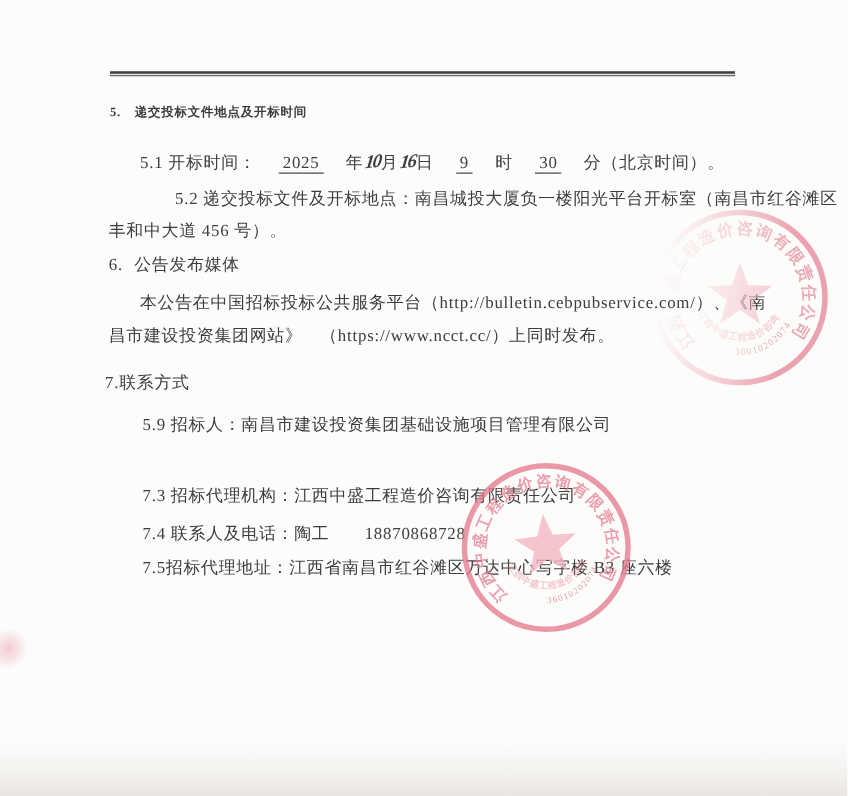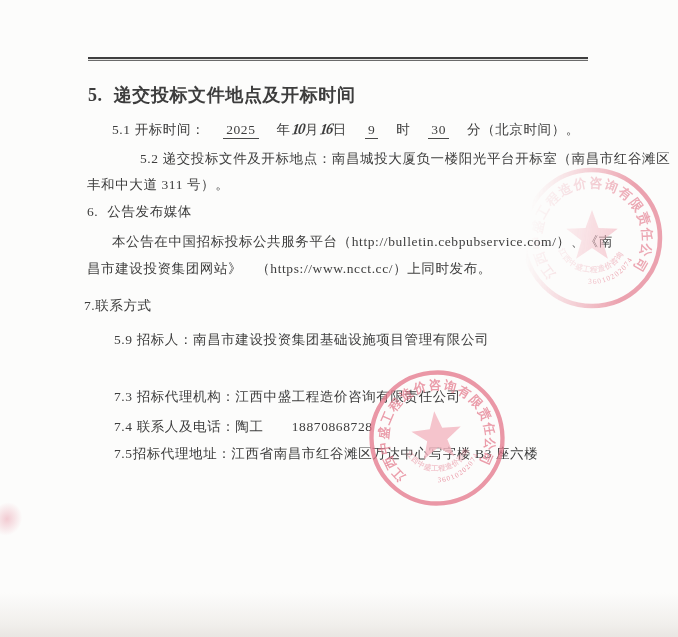--- a/index.html
+++ b/index.html
@@ -8,21 +8,21 @@
   .page {
     position:relative; width:678px; height:637px; overflow:hidden;
     background:linear-gradient(180deg,#fcfcfb 0%,#fcfcfb 93%,#f1efec 98%,#e9e6e2 100%);
     color:var(--ink,#3d3d3d);
   }
   .rule {
     position:absolute; left:88px; top:57px; width:500px; height:4px;
     border-top:2px solid #3f3f3f; border-bottom:1px solid #6b6b6b; background:#e3e3e1;
   }
   .line { position:absolute; font-size:13.5px; letter-spacing:.6px; white-space:nowrap; color:var(--ink,#3d3d3d); }
-  .h5 { font-weight:bold; font-size:18px; }
+  .h5 { font-weight:bold; font-size:10px; }
   .no-gap { margin-right:11px; }
   .no-gap-sm { margin-right:9px; }
   .u { display:inline-block; border-bottom:1px solid #4a4a4a; padding:0 3px; line-height:1.1; margin:0 18px; }
   .hw { display:inline-block; transform:rotate(-5deg) skewX(-12deg); font-style:italic; font-weight:600;
         font-size:15px; letter-spacing:-1.5px; margin:0 1px; }
   .stamp { position:absolute; pointer-events:none; }
   .stamp svg { width:100%; height:100%; display:block; }
   .stamp-mid {
     left:512px; top:158px; width:160px; height:160px; opacity:.8;
     -webkit-mask-image:linear-gradient(97deg,rgba(0,0,0,0) 14%,rgba(0,0,0,.45) 44%,rgba(0,0,0,.95) 70%);
@@ -50,21 +50,21 @@
 
   <div class="line h5" style="left:88px; top:83px;">
     <span class="no-gap">5.</span><span>递交投标文件地点及开标时间</span>
   </div>
 
   <div class="line" style="left:112px; top:121px;">
     <span>5.1 开标时间：</span><span class="u">2025</span><span>年</span><span class="hw">10</span><span>月</span><span class="hw">16</span><span>日</span><span class="u">9</span><span>时</span><span class="u">30</span><span>分（北京时间）。</span>
   </div>
 
   <div class="line" style="left:112px; top:150px;margin-left:28px;">5.2 递交投标文件及开标地点：南昌城投大厦负一楼阳光平台开标室（南昌市红谷滩区</div>
-  <div class="line" style="left:87px; top:176px;">丰和中大道 311 号）。</div>
+  <div class="line" style="left:87px; top:176px;">丰和中大道 456 号）。</div>
 
   <div class="line" style="left:87px; top:203px;">
     <span class="no-gap-sm">6.</span><span>公告发布媒体</span>
   </div>
 
   <div class="line" style="left:87px; top:260px;">昌市建设投资集团网站》　（https://www.ncct.cc/）上同时发布。</div>
   <div class="line" style="left:112px; top:233px;">本公告在中国招标投标公共服务平台（http://bulletin.cebpubservice.com/）、《南</div>
 
   <div class="line" style="left:84px; top:297px;">7.联系方式</div>
 

